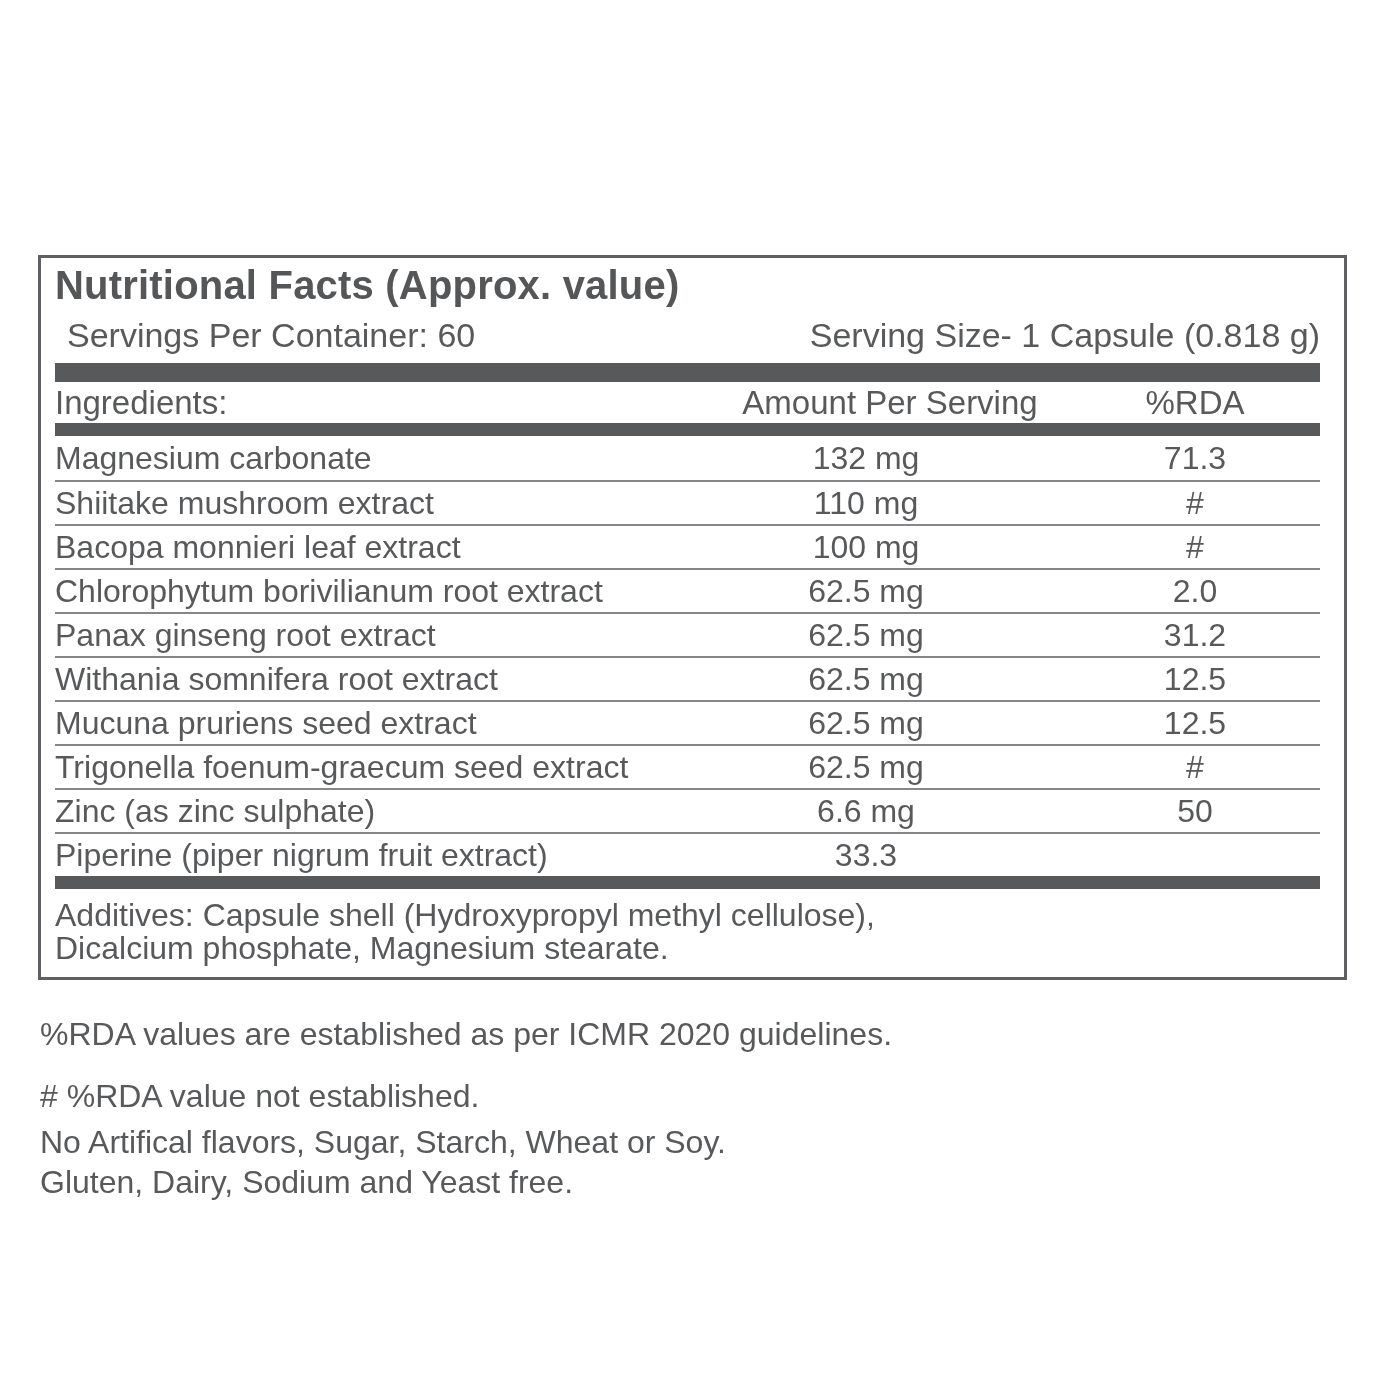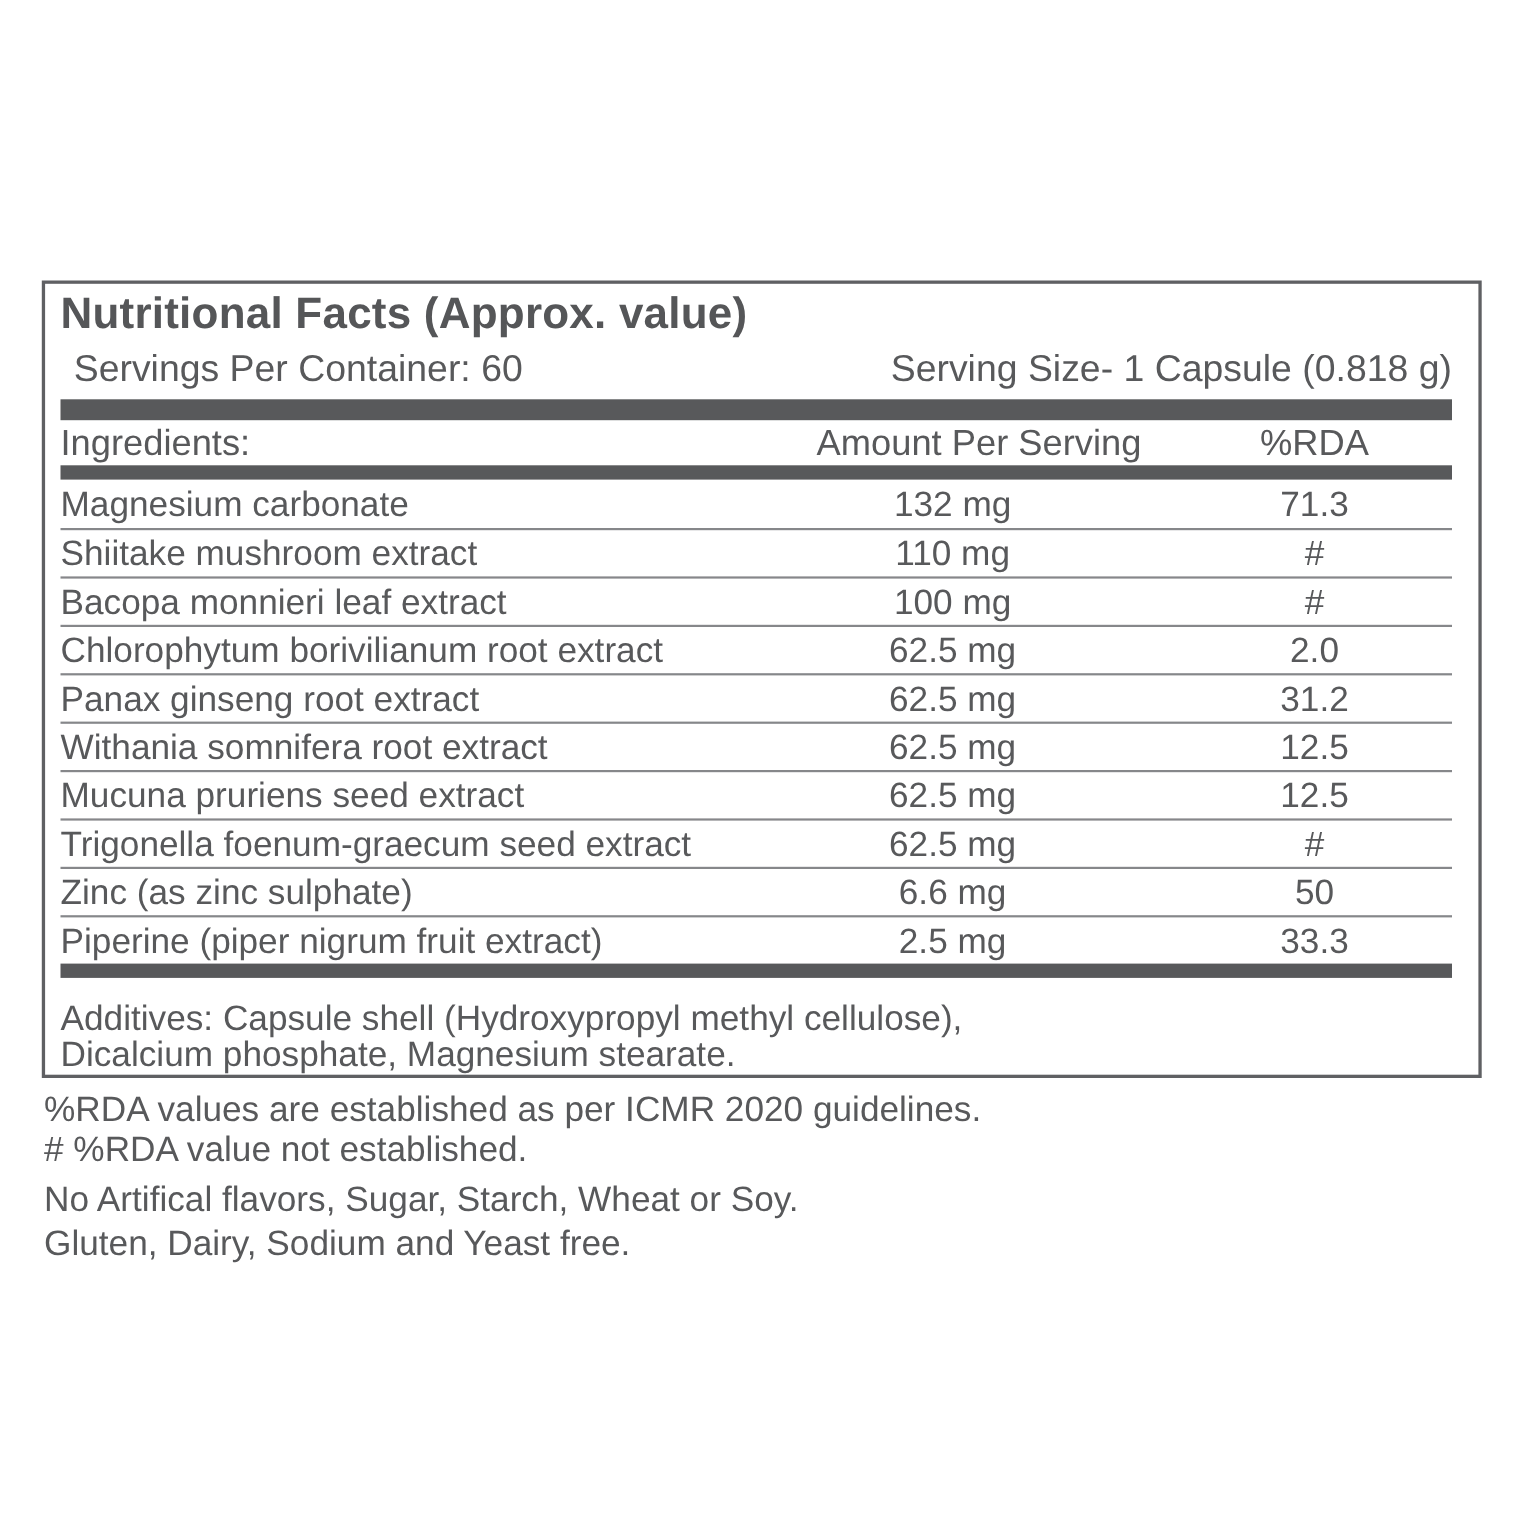--- a/index.html
+++ b/index.html
@@ -67,29 +67,29 @@
     height: 44px;
     font-size: 32px;
     gap: 24px;
   }
   .table-row + .table-row {
     border-top: 2px solid #86878a;
   }
   .additives {
     font-size: 32px;
     line-height: 33px;
-    margin-top: 20px;
+    margin-top: 10px;
   }
   .footnotes {
     position: absolute;
     left: 40px;
     top: 990px;
     font-size: 32px;
   }
-  .fn-line { line-height: 36px; }
+  .fn-line { line-height: 36px; margin-top: 26px; }
   .fn-line2 { line-height: 40px; }
   .fn-gap { margin-top: 8px; }
   .disclaimer {
     font-weight: bold;
     line-height: 40px;
     color: #555658;
   }
 </style>
 </head>
 <body>
@@ -164,21 +164,20 @@
     </div>
 
     <div class="grid3 table-row">
       <span>Zinc (as zinc sulphate)</span>
       <span class="col-center">6.6 mg</span>
       <span class="col-center">50</span>
     </div>
 
     <div class="grid3 table-row">
       <span>Piperine (piper nigrum fruit extract)</span>
-      <span class="col-center">2.5 mg</span>
       <span class="col-center">33.3</span>
     </div>
 
   </div>
 
   <div class="bar mid"></div>
 
   <div class="additives">
     <div>Additives: Capsule shell (Hydroxypropyl methyl cellulose),</div>
     <div>Dicalcium phosphate, Magnesium stearate.</div>

